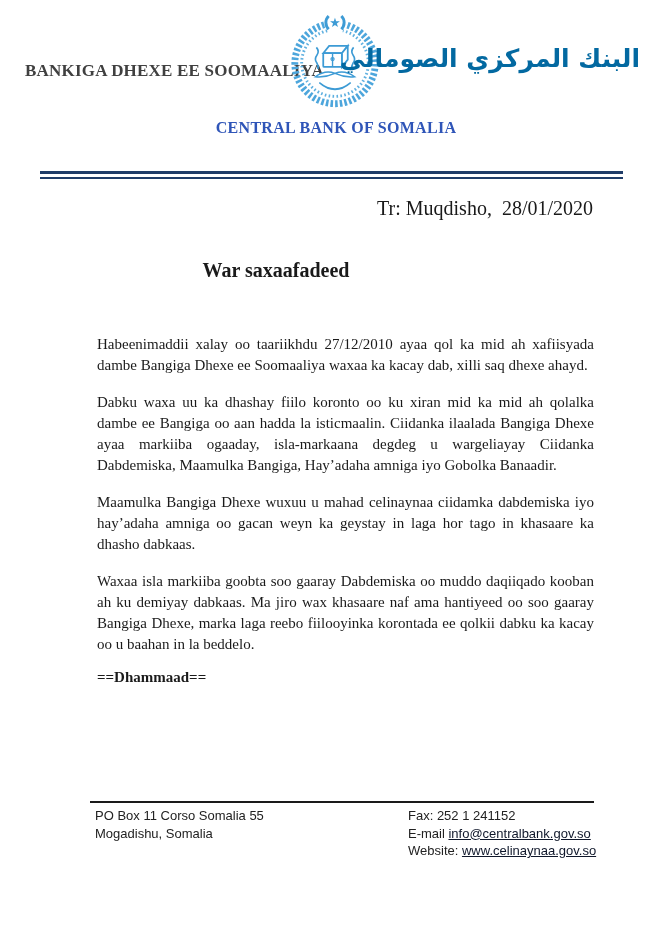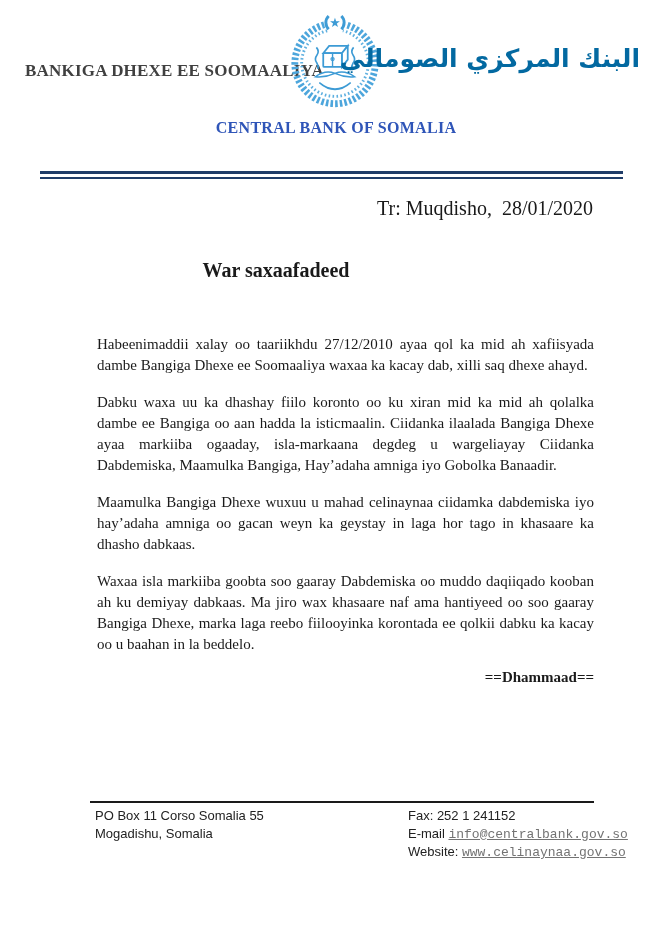--- a/index.html
+++ b/index.html
@@ -65,44 +65,43 @@
   .body-col{
     left:97px;top:318px;width:497px;
   }
   .body-col p{
     margin:16px 0 14px 0;
     font-size:15px;
     line-height:21px;
     text-align:justify;
   }
   .end-marker{
-    text-align:right;
+    text-align:left;
     font-weight:bold;
     font-size:15px;
   }
 
   
   .footer-rule{
     left:90px;right:66px;top:801px;
     border-top:2px solid #1a1a1a;
   }
   .footer-col{
     top:807px;
     font-family:"Liberation Sans", sans-serif;
     font-size:13px;
     line-height:17.5px;
     color:#222;
   }
   .footer-left{left:95px;}
   .footer-right{left:408px;}
   .link{
-    color:#737373;
+    color:#0f172a;
     text-decoration:underline;
     cursor:pointer;
-    font-family:Liberation Mono, monospace;
   }
 </style>
 </head>
 <body>
 
 <div class="abs org-somali">BANKIGA DHEXE EE SOOMAALIYA</div>
 
 <div class="abs logo">
   <svg viewBox="0 0 100 104" width="98" height="102">
 

